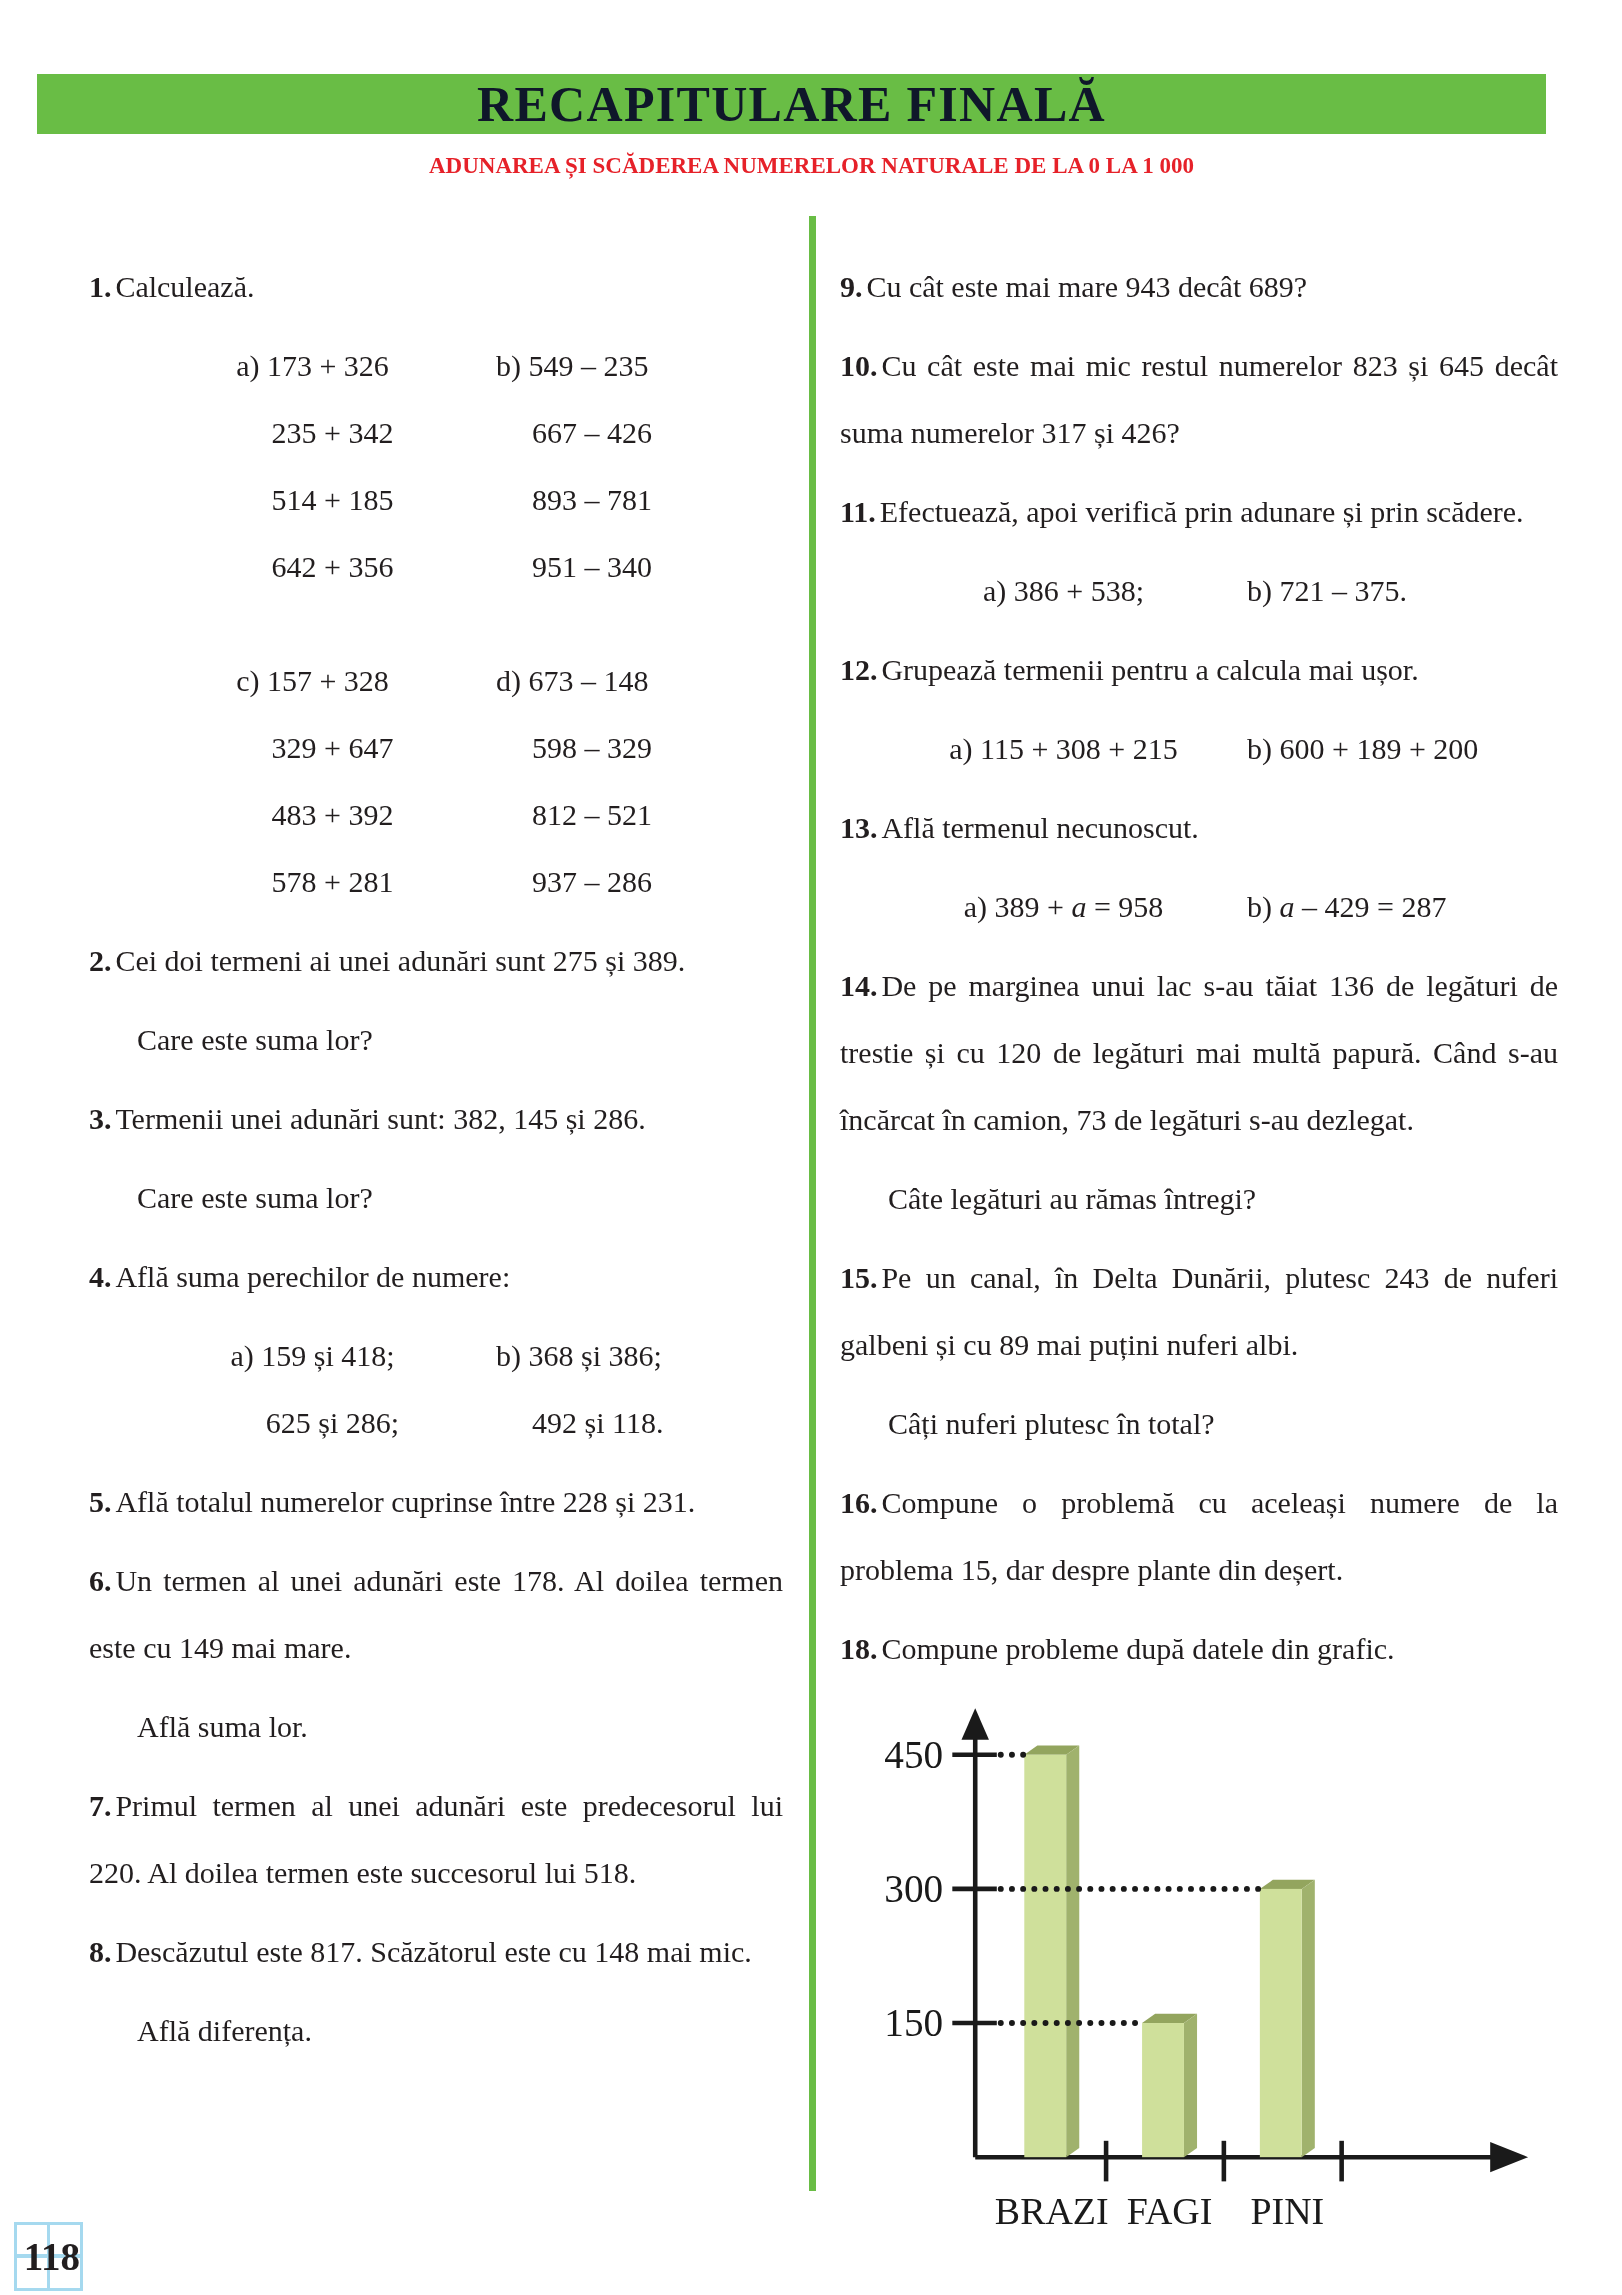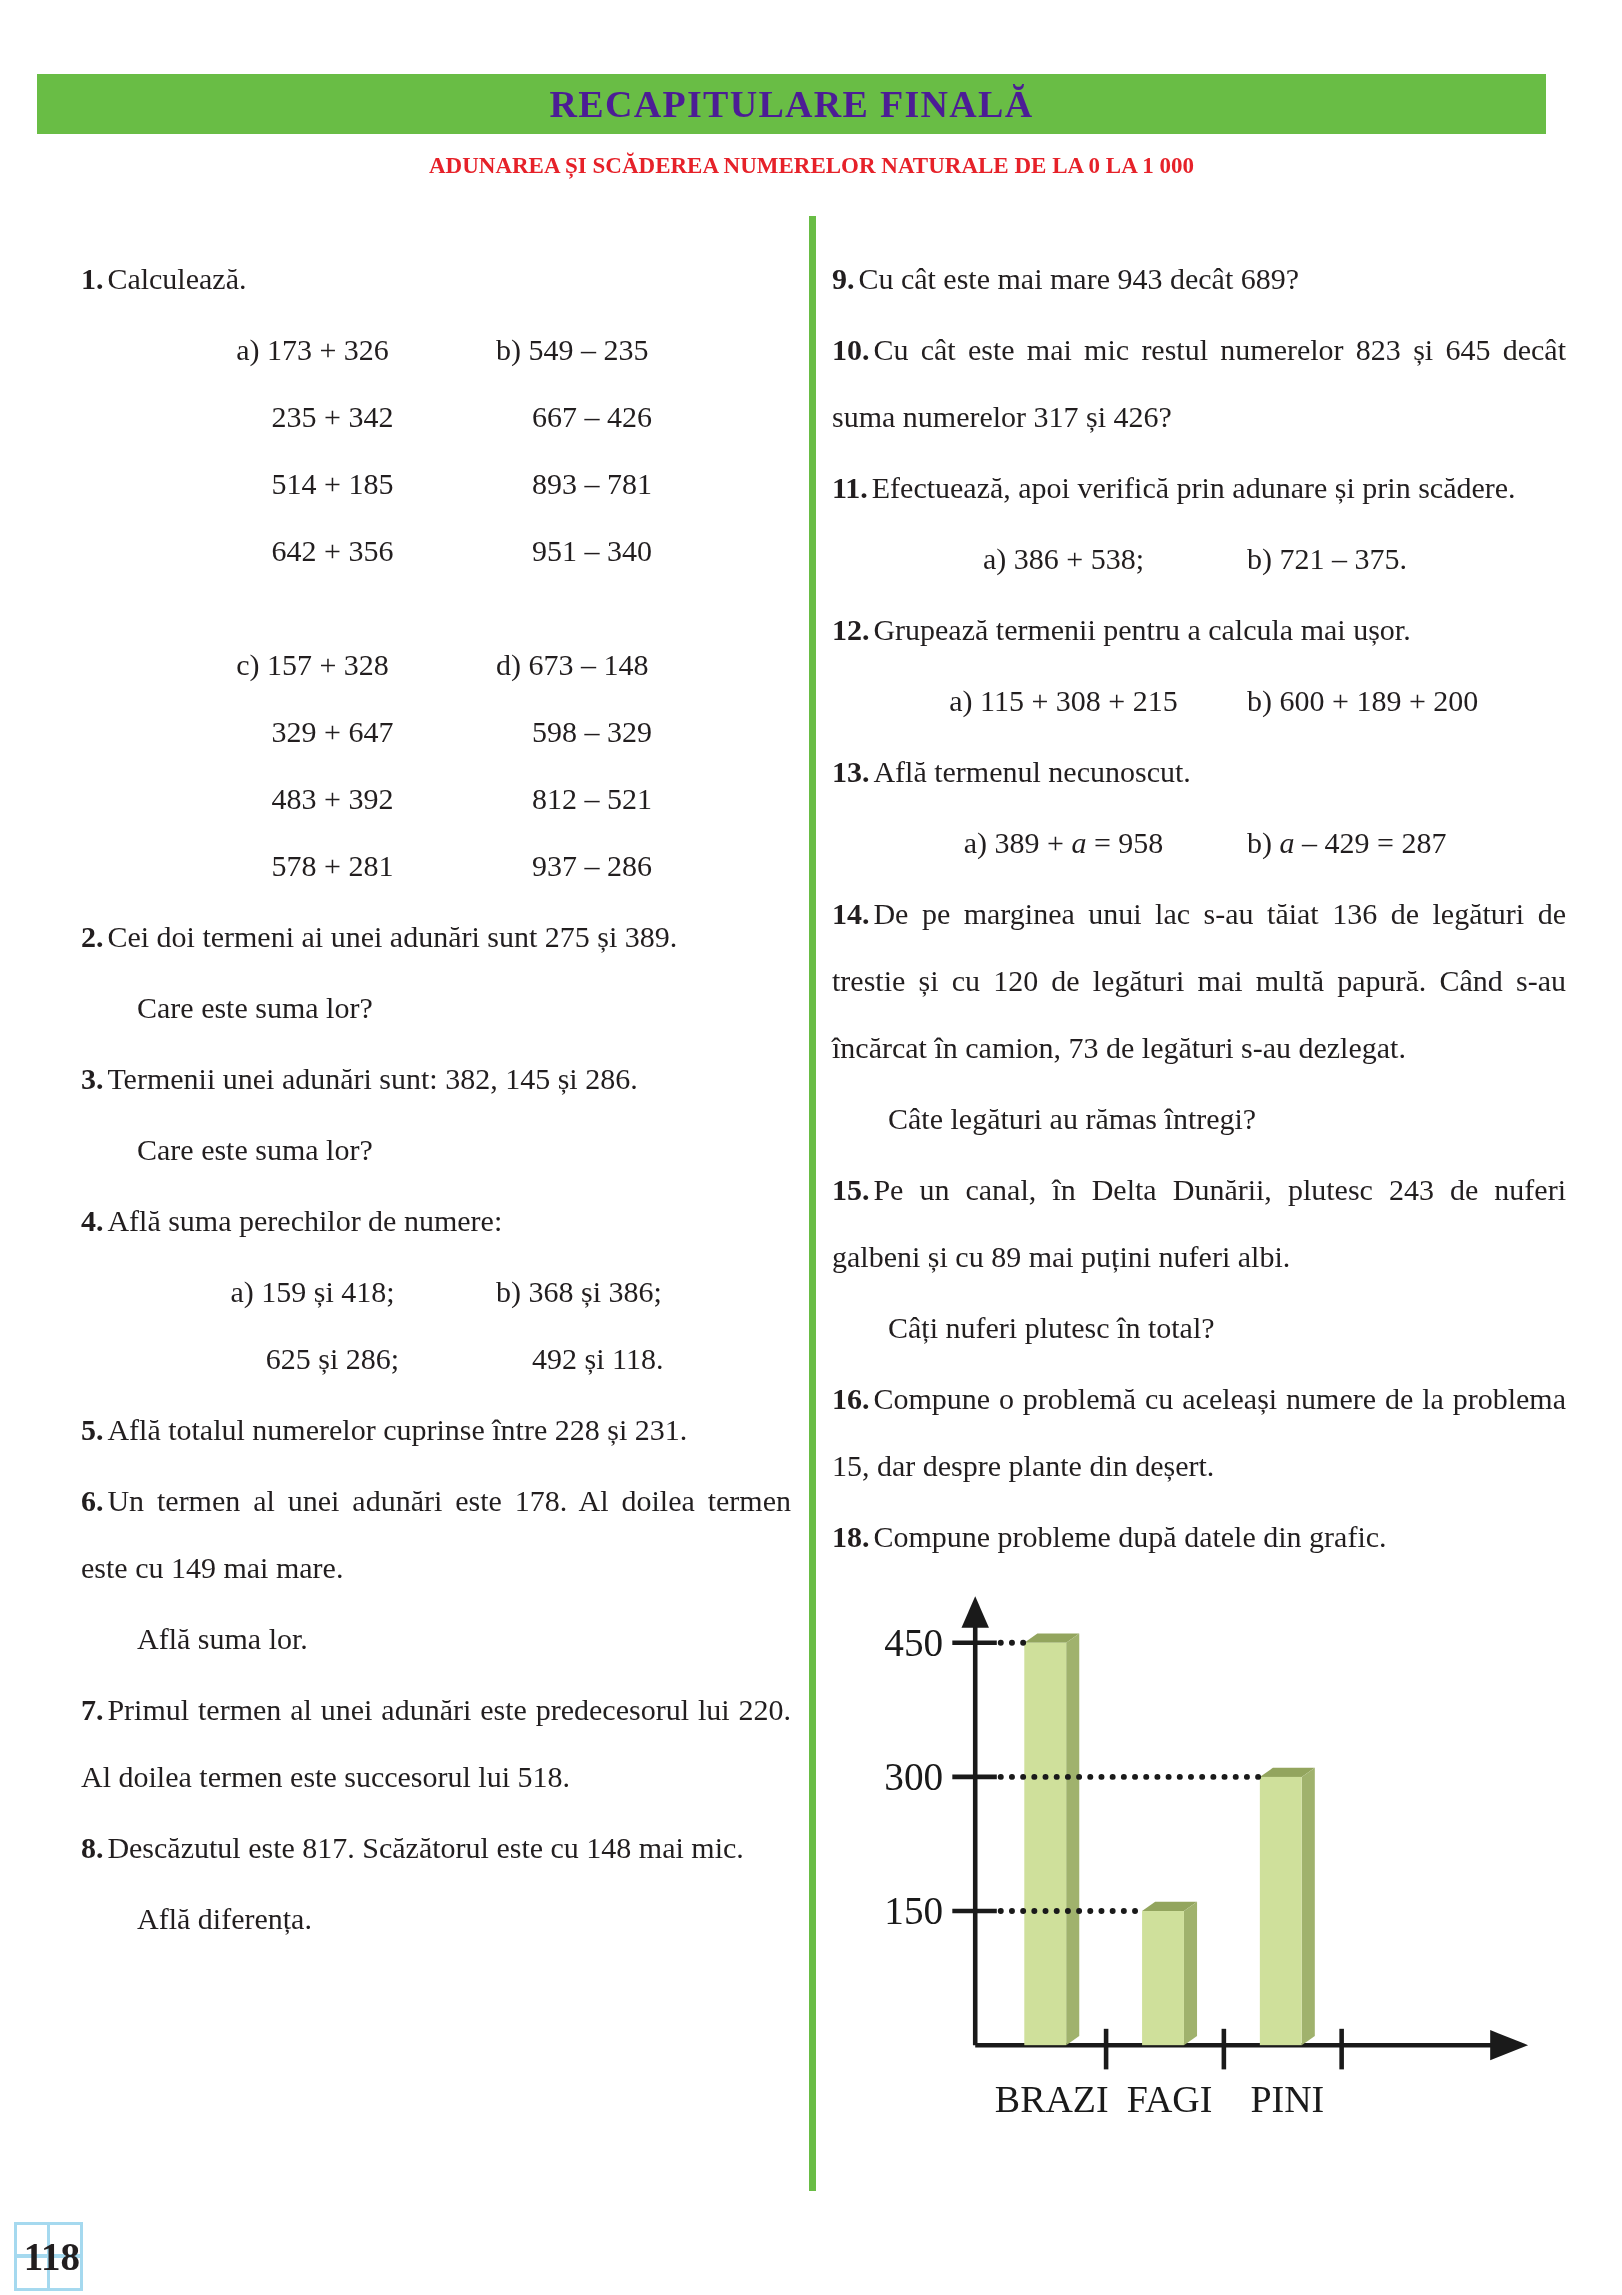--- a/index.html
+++ b/index.html
@@ -1,27 +1,27 @@
 <!DOCTYPE html>
 <html style="font-size:10.5px"><head>
 <meta charset="utf-8">
 <style>
   html,body{margin:0;padding:0;background:#ffffff;}
   body{width:1623px;height:2295px;position:relative;overflow:hidden;
        font-family:"Liberation Serif","DejaVu Serif",serif;color:#221e1f;}
   .banner{position:absolute;left:37px;top:74px;width:1509px;height:60px;
           background:#69bd45;display:flex;align-items:center;justify-content:center;}
-  .banner span{color:#4c1d95;font-weight:bold;font-size:38px;letter-spacing:1.3px;}
+  .banner span{color:#0f172a;font-weight:bold;font-size:50px;letter-spacing:1.3px;}
   .main-title{position:absolute;left:0;top:153px;width:1623px;text-align:center;
           color:#e62129;font-weight:bold;font-size:23px;}
   .divider{position:absolute;left:809px;top:216px;width:6.5px;height:1975px;background:#69bd45;}
   .col{position:absolute;top:241px;}
   .col-left{left:77px;width:718px;}
   .col-right{left:828px;width:742px;}
-  .para{margin:4px;font-size:30px;line-height:67px;text-align:justify;}
+  .para{margin:12px;font-size:30px;line-height:67px;text-align:justify;}
   .para .num{padding-right:3.9px;}
   .q{margin:0;font-size:30px;line-height:67px;text-align:left;padding-left:60px;}
   .row{display:flex;font-size:30px;line-height:67px;}
   .cell{box-sizing:border-box;}
   .c1{flex:none;width:419px;padding-left:52px;text-align:center;}
   .c2{flex:1;padding-left:0;}
   .c1.plain{padding-left:92px;}
   .c2.plain{padding-left:36px;}
   .gaptop{margin-top:47px;}
   .chart-wrap{margin-top:17px;}

